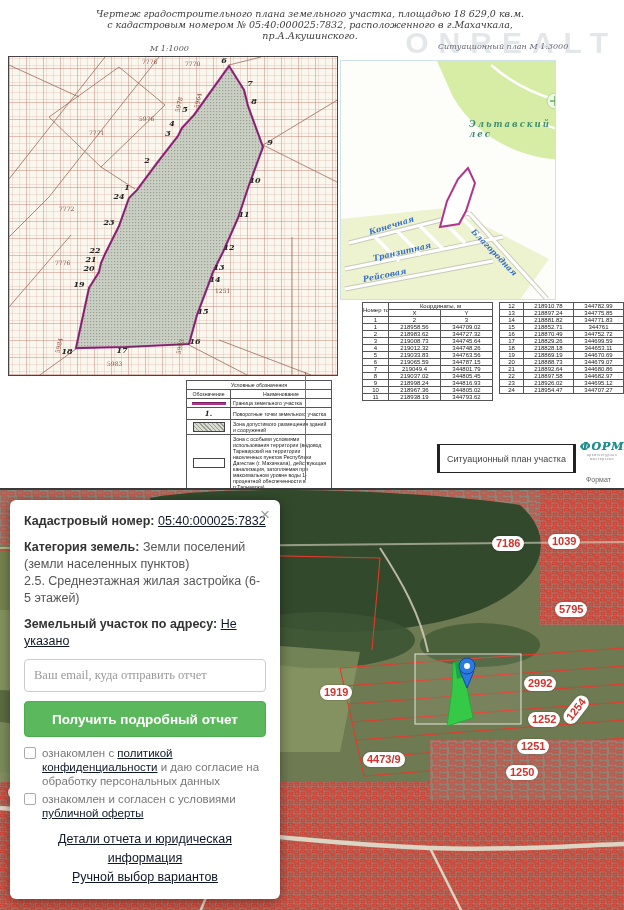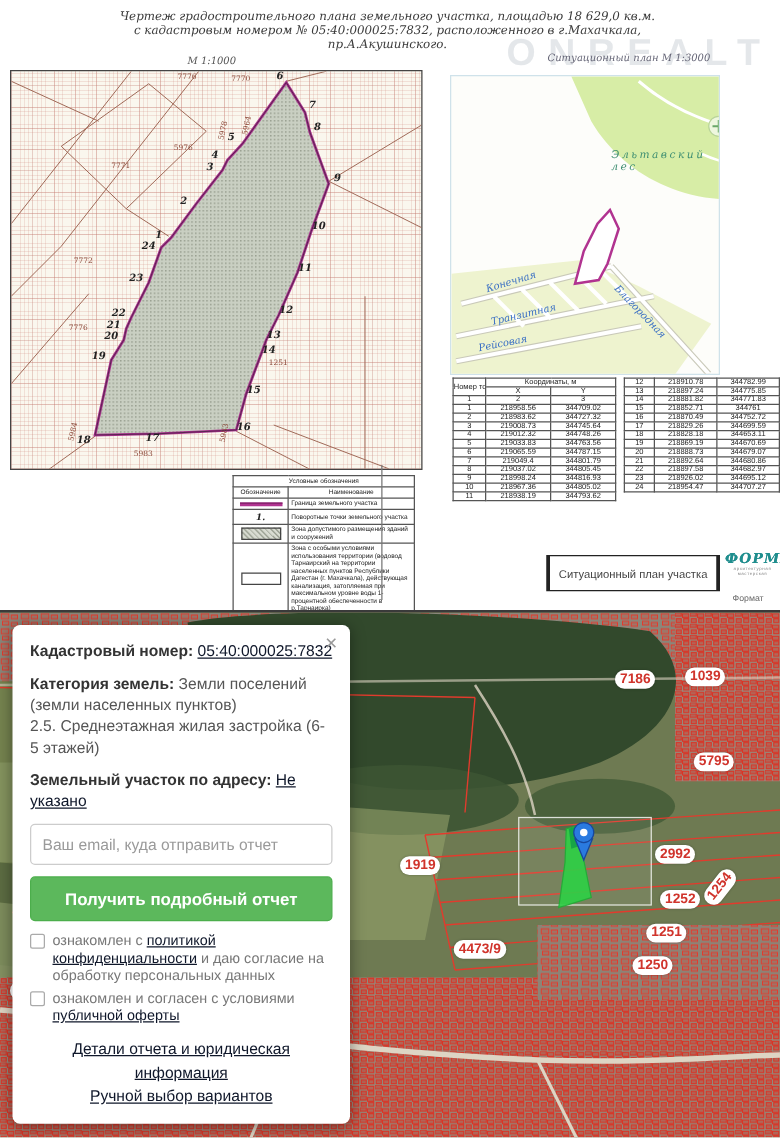--- a/index.html
+++ b/index.html
@@ -26,22 +26,22 @@
             repeating-linear-gradient(0deg,  rgba(205,130,120,.20) 0 .6px, transparent .6px 3.4px),
             repeating-linear-gradient(90deg, rgba(205,130,120,.20) 0 .6px, transparent .6px 3.4px),
             repeating-linear-gradient(0deg,  rgba(185,110,100,.30) 0 .7px, transparent .7px 17px),
             repeating-linear-gradient(90deg, rgba(185,110,100,.30) 0 .7px, transparent .7px 17px);
           overflow:hidden; }
   .vlabel { position:absolute; font-family:"DejaVu Serif",serif; font-style:italic; font-weight:bold;
             font-size:8px; color:#222; transform:translate(-50%,-50%); }
   .plabel { position:absolute; font-family:"DejaVu Serif",serif; font-size:6px; color:#8c4a3a; }
 
   
-  #sitplan { position:absolute; left:360px; top:60px; width:216px; height:240px;
-             background:#fdfdfa; border:1px solid #cfe2ea; overflow:hidden; }
+  #sitplan { position:absolute; left:340px; top:60px; width:216px; height:240px;
+             background:#fdfdfa; border:1px solid #cfe2ea; overflow:hidden;font-weight:bold; }
   .street-name { position:absolute; font-family:"DejaVu Serif",serif; font-style:italic;
                  font-size:8px; color:#3a6fc4; white-space:nowrap; transform-origin:left center; }
   .forest-label { position:absolute; left:128px; top:58px; font-family:"DejaVu Serif",serif;
                   font-style:italic; font-size:8.5px; letter-spacing:2px; color:#3f8f72; }
 
   
   table.coords { position:absolute; border-collapse:collapse; font-size:6px; color:#222;
                  background:#fff; table-layout:fixed; }
   table.coords td, table.coords th { border:1px solid #555; text-align:center; padding:0;
                  height:7px; font-weight:normal; overflow:hidden; white-space:nowrap; }
@@ -89,21 +89,21 @@
   
   #card { position:absolute; left:10px; top:10px; width:270px; background:#fff; border-radius:6px;
           box-shadow:0 2px 12px rgba(0,0,0,.4); padding:13px 14px 12px 14px; color:#555;
           font-size:12.5px; line-height:17px; }
   #card b { color:#333; }
   #card .row { margin-bottom:9px; }
   a.lnk { color:#0f172a; text-decoration:underline; cursor:pointer; }
   .close-x { position:absolute; right:10px; top:6px; font-size:17px; color:#999; cursor:pointer;
              line-height:17px; }
   #email { width:100%; height:33px; border:1px solid #ccc; border-radius:4px; padding:0 9px;
-           font-size:12.5px; color:#333; margin-bottom:9px; font-family:Liberation Sans, sans-serif; }
+           font-size:12.5px; color:#333; margin-bottom:9px; font-family:Liberation Serif, serif; }
   #email::placeholder { color:#9a9a9a; }
   #report-btn { width:100%; height:36px; background:#5cb85c; border:1px solid #4cae4c;
                 border-radius:4px; color:#fff; font-weight:bold; font-size:13.5px; cursor:pointer;
                 margin-bottom:9px; font-family:"Liberation Sans",sans-serif; }
   .chk-row { display:flex; gap:6px; font-size:11.5px; line-height:14px; color:#777; margin-bottom:4px; }
   .chk { width:12px; height:12px; border:1px solid #aaa; border-radius:2px; background:#fff;
          flex:0 0 12px; margin-top:1px; cursor:pointer; }
   .card-links { text-align:center; margin-top:10px; font-size:12.5px; line-height:19px; }
 </style>
 </head>

